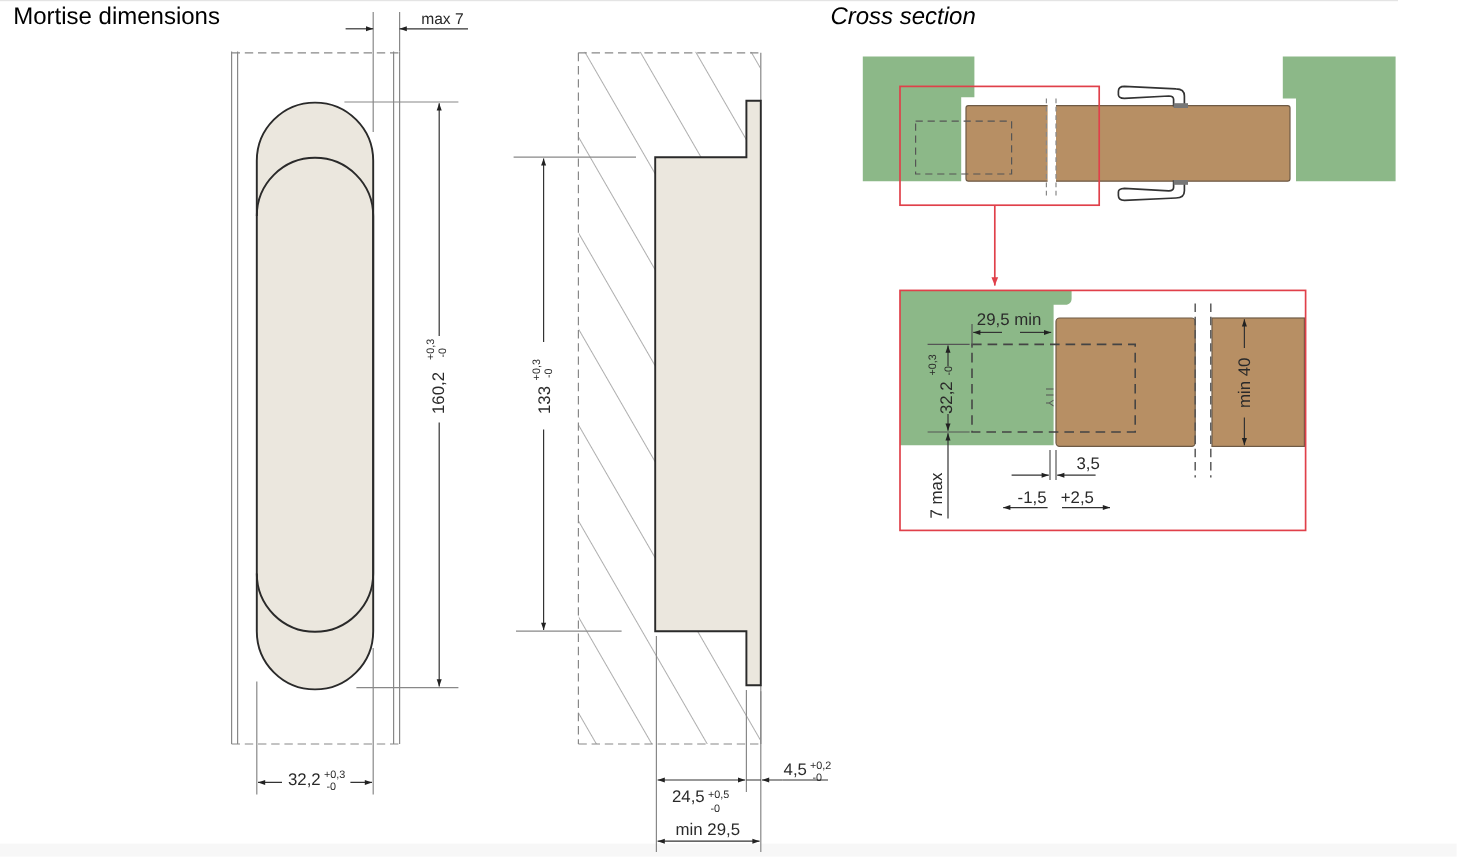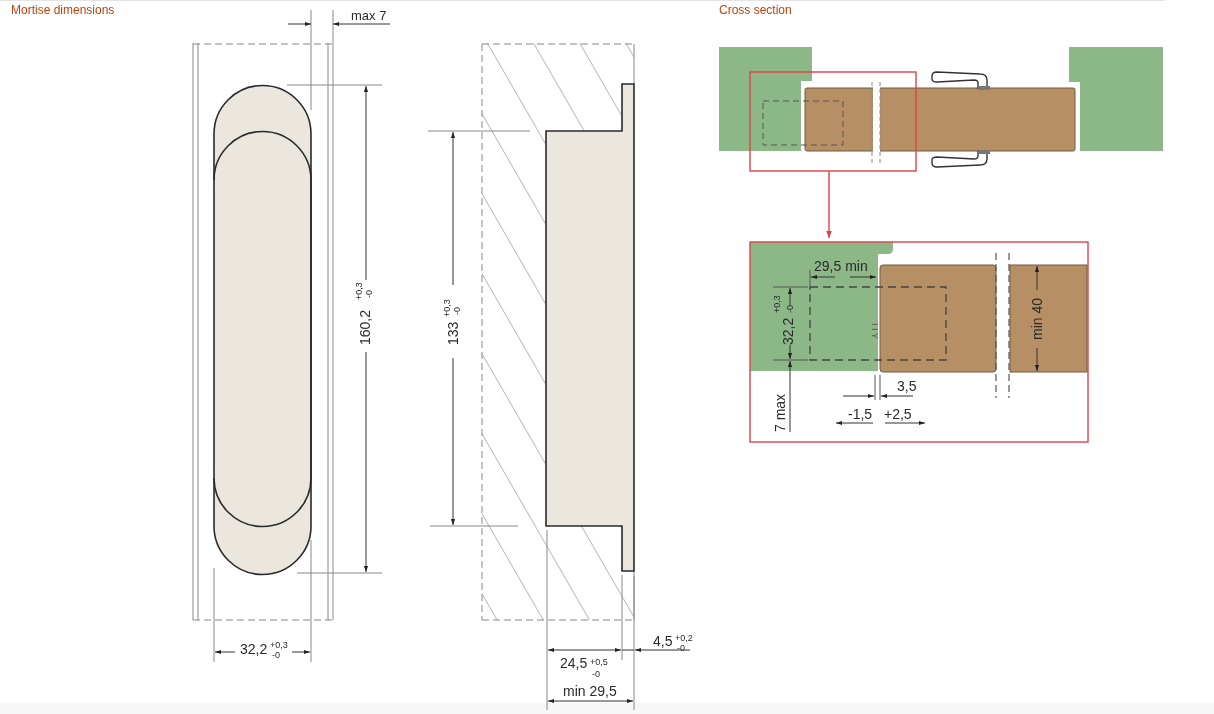--- a/index.html
+++ b/index.html
@@ -1,22 +1,22 @@
 <!DOCTYPE html>
 <html><head>
 <meta charset="utf-8">
 <style>
   html, body { margin: 0; padding: 0; background: #ffffff; }
   body { width: 1214px; height: 714px; position: relative; overflow: hidden;
          font-family: "Liberation Sans", sans-serif; color: #222; }
   .top-rule { position: absolute; left: 0; top: 0; width: 1165px; height: 1px; background: #e4e4e4; }
   .bottom-band { position: absolute; left: 0; top: 703px; width: 1214px; height: 11px; background: #f7f7f7; }
-  .section-title { position: absolute; font-size: 12px; color: #c2410c; top: 3px; }
+  .section-title { position: absolute; font-size: 20px; color: #000000; top: 3px; }
   #title-mortise { left: 11px; }
-  #title-cross { left: 719px; }
+  #title-cross { left: 692px; font-style: italic; }
   svg { position: absolute; left: 0; top: 0; }
   .dim { font-family: "Liberation Sans", sans-serif; fill: #2a2a2a; }
 </style>
 </head>
 <body>
 
 <div class="top-rule"></div>
 <div class="bottom-band"></div>
 
 <div class="section-title" id="title-mortise">Mortise dimensions</div>

